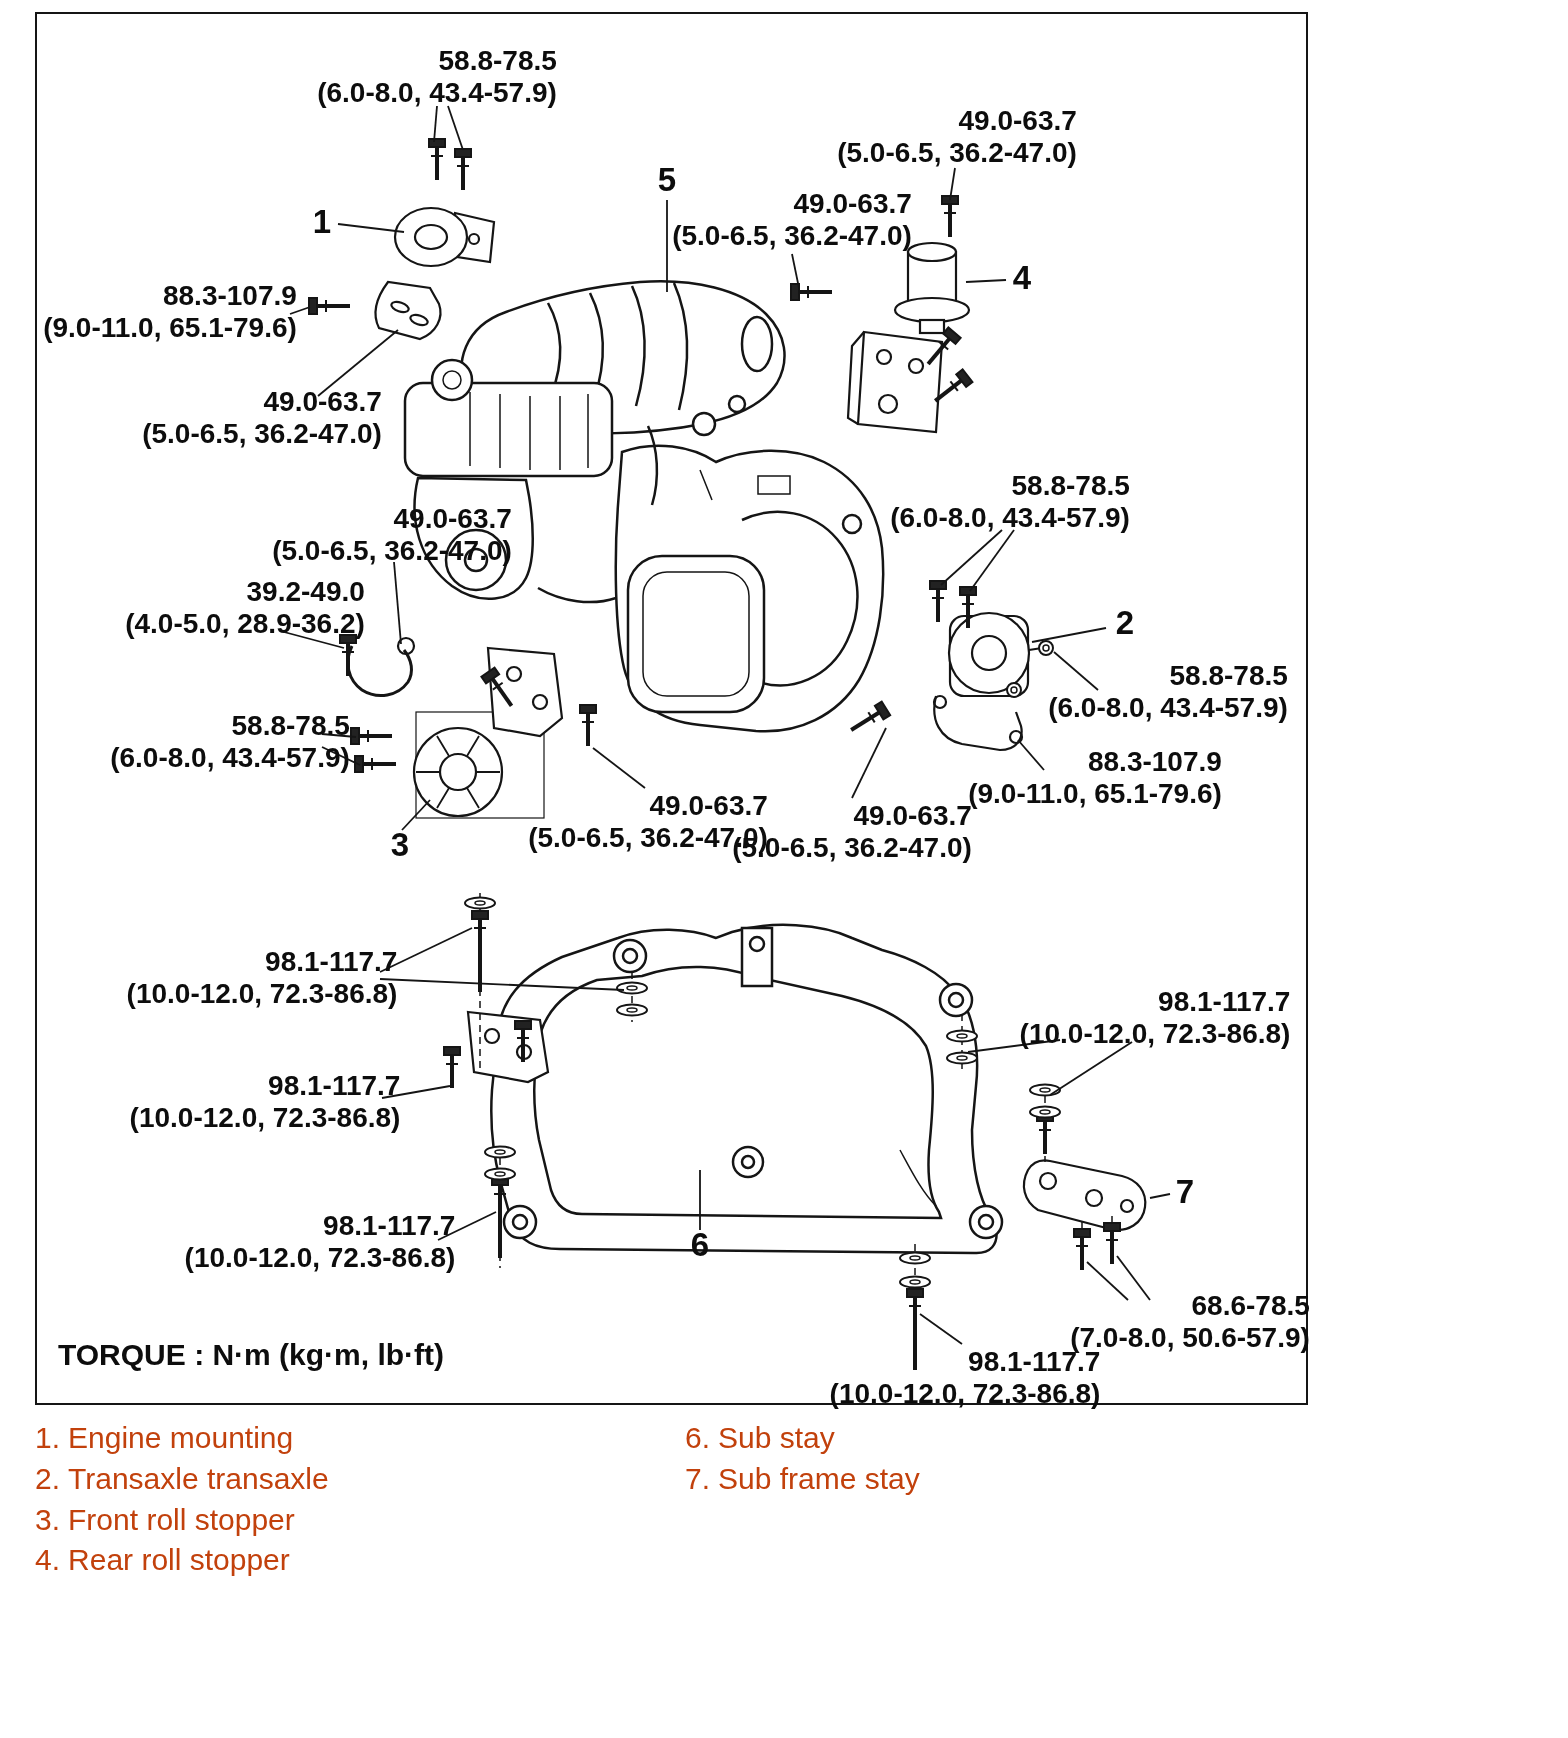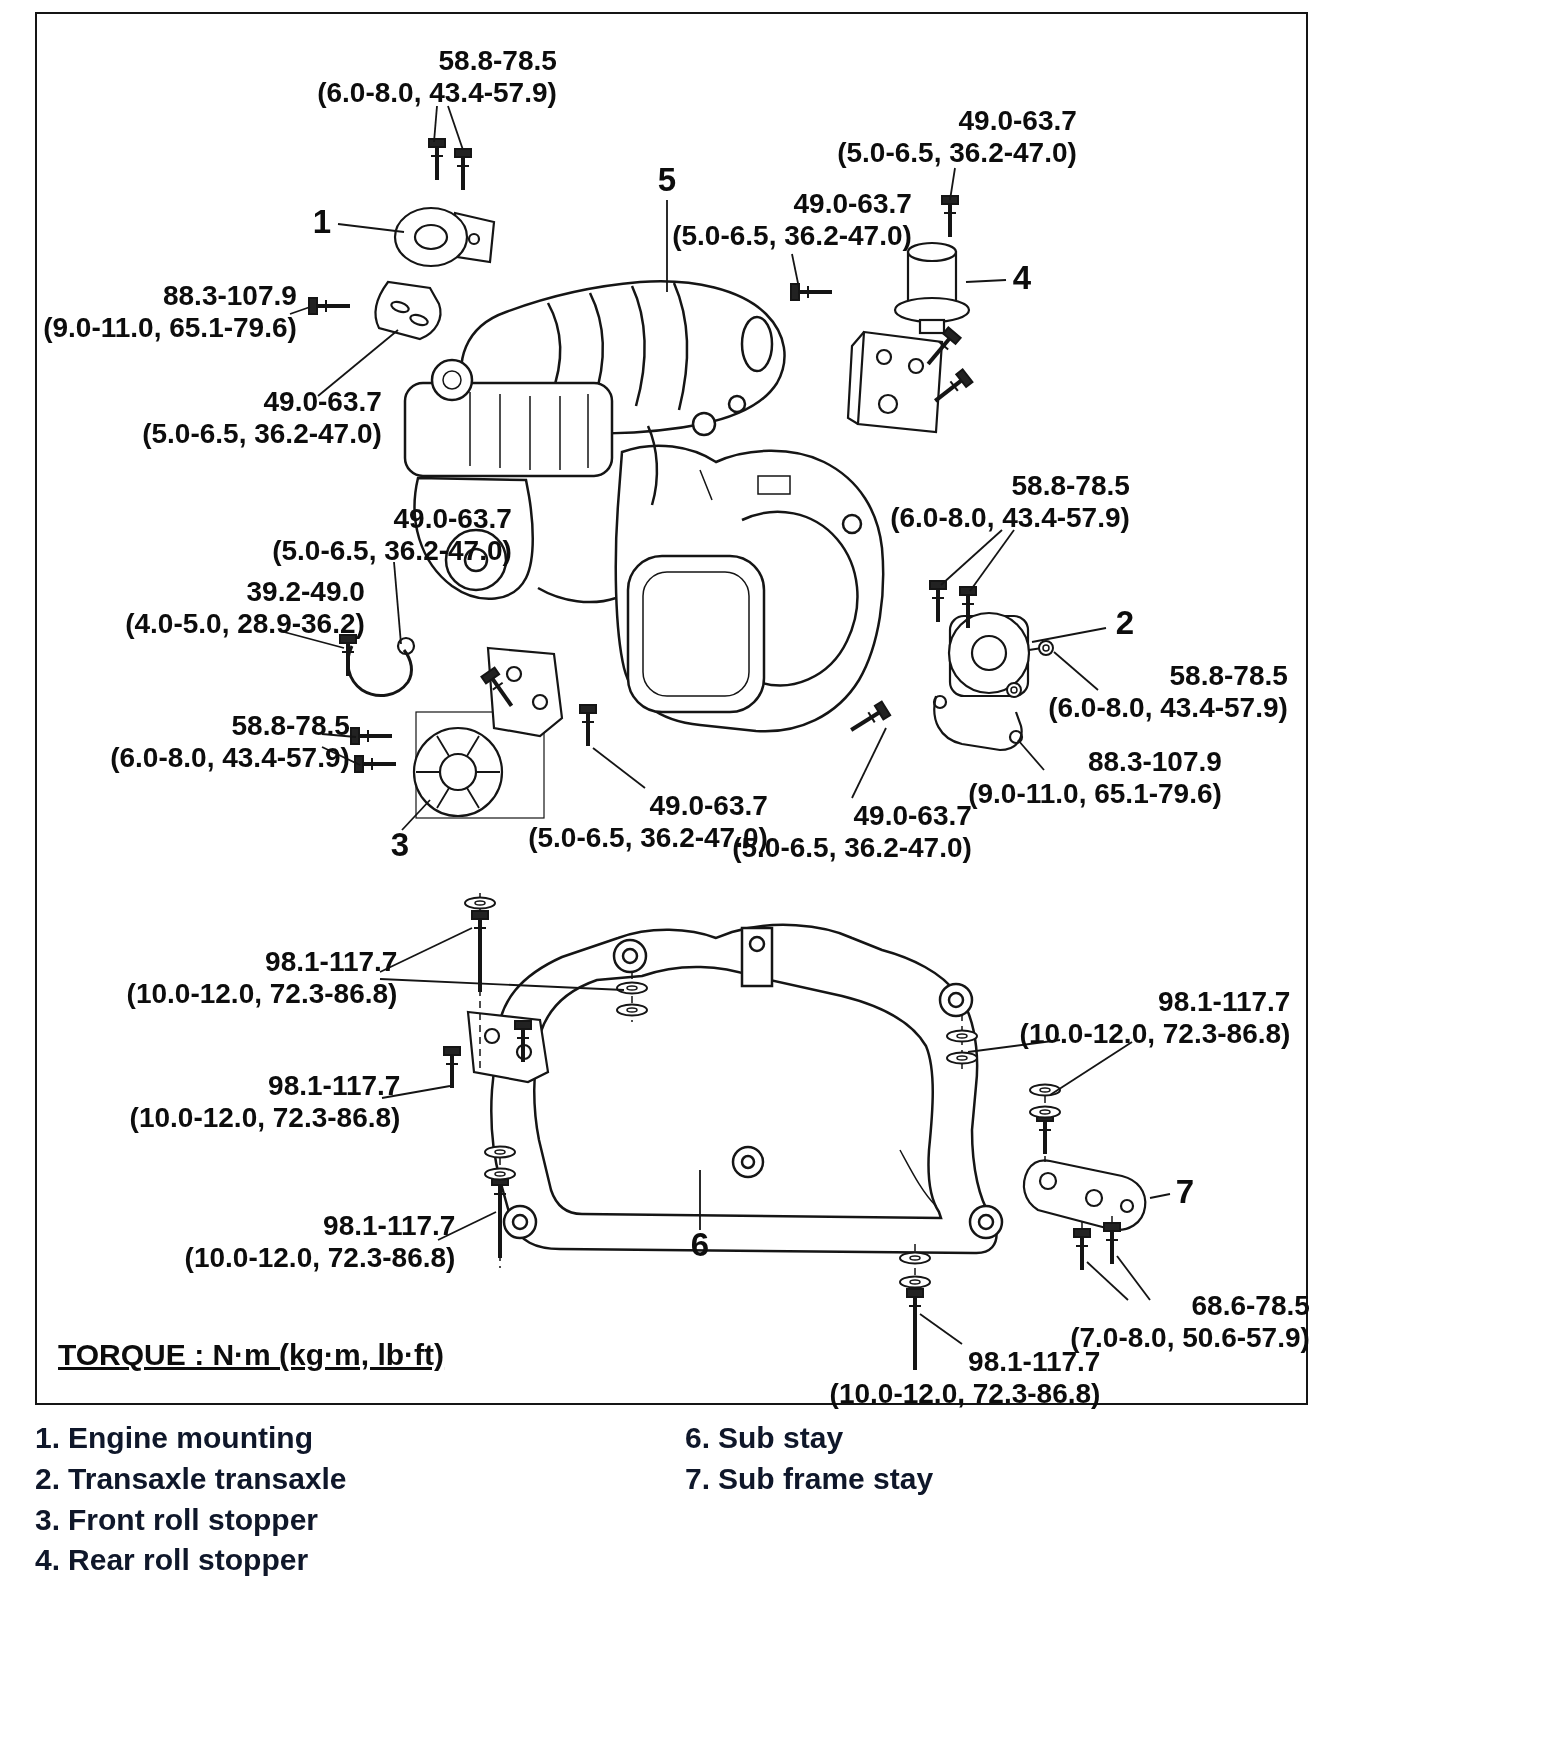--- a/index.html
+++ b/index.html
@@ -15,26 +15,26 @@
   svg.art{position:absolute;left:0;top:0;width:1568px;height:1738px;}
   .tlabel{
     position:absolute;transform:translateX(-50%);text-align:right;
     font-weight:bold;font-size:28px;line-height:1.14;white-space:nowrap;color:#0d0d0d;
   }
   .pnum{
     position:absolute;transform:translate(-50%,-50%);
     font-weight:bold;font-size:33px;color:#0d0d0d;
   }
   .torque-note{
-    position:absolute;left:58px;top:1338px;font-weight:bold;font-size:30px;color:#0d0d0d;text-decoration:underline;
+    position:absolute;left:58px;top:1338px;font-weight:bold;font-size:30px;color:#0d0d0d;
   }
   .legend-col{position:absolute;top:1418px;}
   .legend-col.left{left:35px;}
   .legend-col.right{left:685px;}
-  .legend-row{font-size:30px;font-weight:bold;line-height:1.36;color:#0f172a;white-space:nowrap;}
+  .legend-row{font-size:30px;font-weight:normal;line-height:1.36;color:#c2410c;white-space:nowrap;}
   .legend-row .lnum{margin-right:8px;}
 </style>
 </head>
 <body>
 
 <div class="diagram-border"></div>
 
 <svg class="art" viewBox="0 0 1568 1738">
   <defs>
     <g id="bolt" stroke="#151515">

